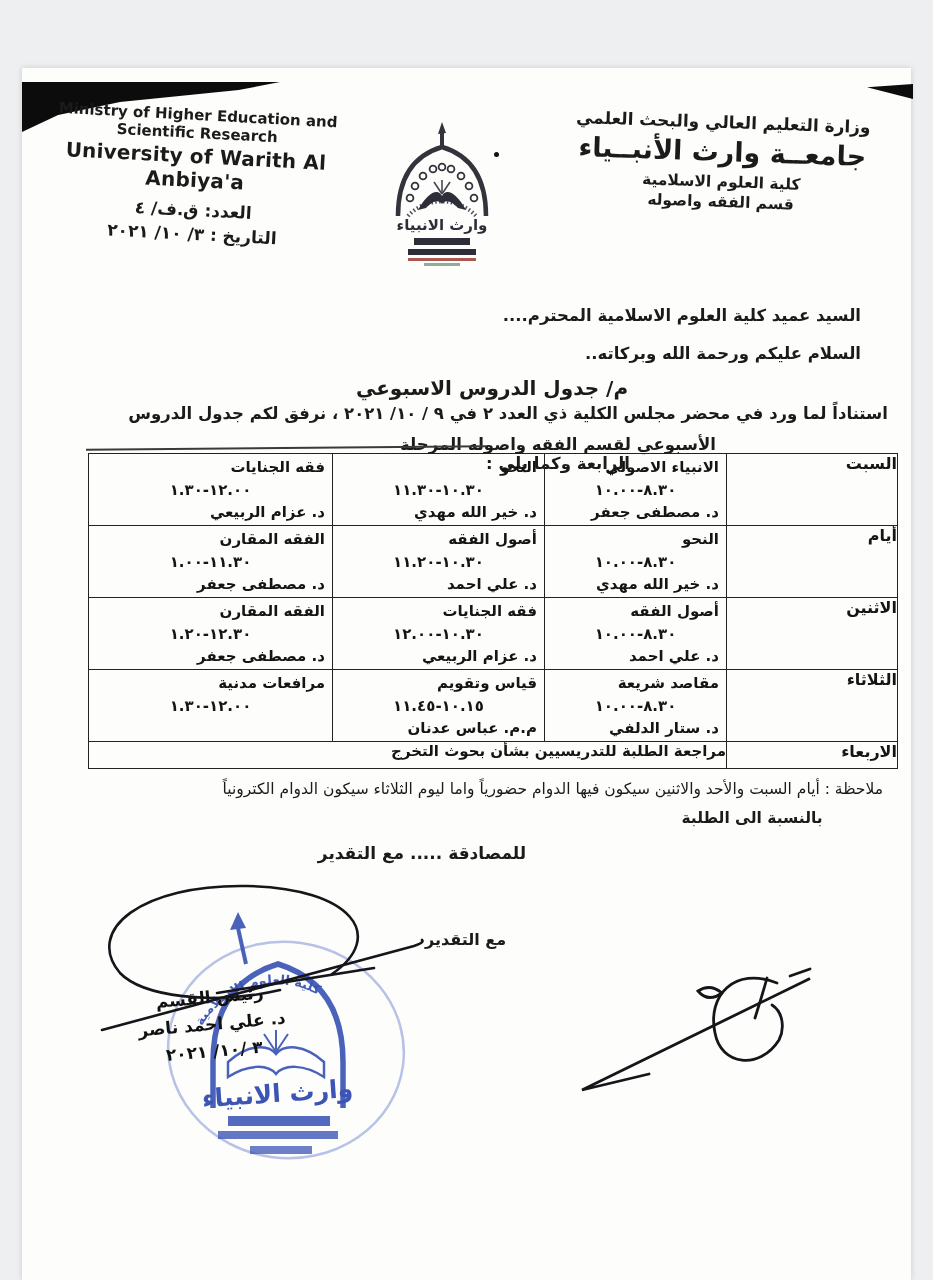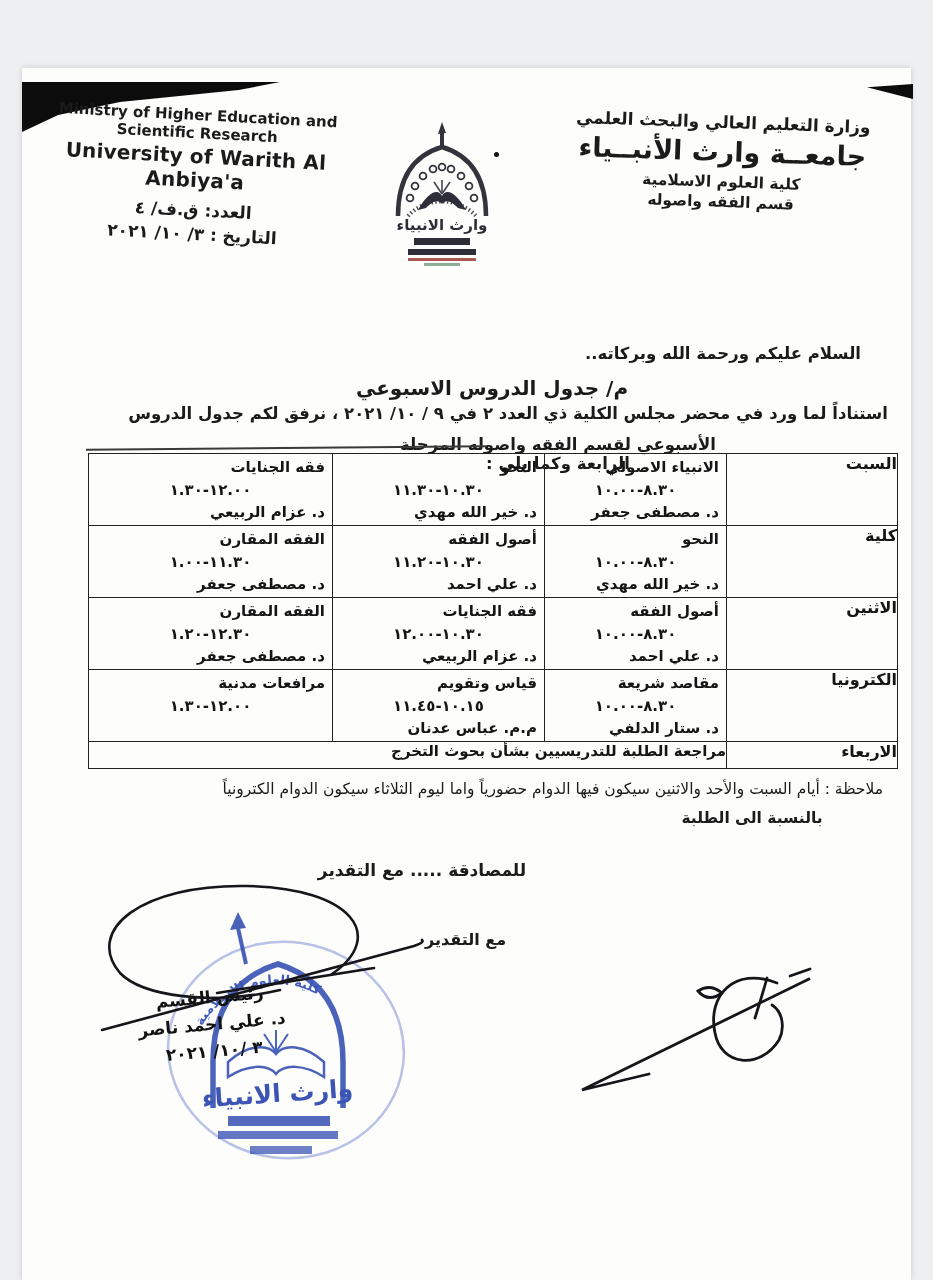--- a/index.html
+++ b/index.html
@@ -39,21 +39,21 @@
               direction:rtl;font-size:15px;font-weight:bold;color:#151515;}
   table.sched td{border:1.6px solid #222;padding:0;vertical-align:top;overflow:hidden;}
   td.day{padding:4px 9px 0 0;font-size:16px;}
   .lesson .subjl{text-align:right;padding:3px 7px 0 0;line-height:21px;}
   .lesson .timel{text-align:center;line-height:24px;}
   .lesson .teachl{text-align:right;padding:0 7px 2px 0;line-height:21px;}
   td.merged{padding:2px 8px 0 0;font-size:15px;}
   
   .note1{right:28px;top:712px;font-size:15.5px;font-weight:normal;white-space:nowrap;}
   .note2{left:640px;top:741px;width:180px;text-align:center;font-size:15.5px;font-weight:bold;}
-  .approv{left:250px;top:775px;width:300px;text-align:center;font-size:17px;font-weight:bold;margin-top:17px;}
+  .approv{left:250px;top:775px;width:300px;text-align:center;font-size:17px;font-weight:bold;}
   .regards{left:403px;top:862px;font-size:16px;font-weight:bold;}
   .depthead{left:70px;top:916px;width:240px;text-align:center;transform:rotate(-5deg);
             font-size:17px;font-weight:bold;z-index:4;color:#111;}
   .depthead div{line-height:27px;}
   .stamp{left:136px;top:842px;z-index:2;}
   .sig{z-index:5;}
 </style>
 </head>
 <body>
 
@@ -104,20 +104,21 @@
 
     <div class="abs dot"></div>
 
     <div class="abs hdr-right rtl">
       <div class="min">وزارة التعليم العالي والبحث العلمي</div>
       <div class="uni">جامعــة وارث الأنبــياء</div>
       <div class="col">كلية العلوم الاسلامية</div>
       <div class="dep">قسم الفقه واصوله</div>
     </div>
 
+    <div class="abs sal1 rtl">السيد عميد كلية العلوم الاسلامية المحترم....</div>
     <div class="abs sal2 rtl">السلام عليكم ورحمة الله وبركاته..</div>
     <div class="abs subj rtl">م/ جدول الدروس الاسبوعي</div>
     <div class="abs body1 rtl">استناداً لما ورد في محضر مجلس الكلية ذي العدد ٢  في ٩ / ١٠/ ٢٠٢١ ، نرفق لكم جدول الدروس</div>
     <div class="abs body2 rtl">الأسبوعي لقسم الفقه واصوله المرحلة الرابعة وكما يلي :</div>
     <div class="abs preline"></div>
 
     <table class="sched">
       <colgroup>
           <col style="width:171px">
           <col style="width:182px">
@@ -137,21 +138,21 @@
           <div class="timel">١٠.٣٠-١١.٣٠</div>
           <div class="teachl">د. خير الله مهدي</div>
         </td>
         <td class="lesson">
           <div class="subjl">فقه الجنايات</div>
           <div class="timel">١٢.٠٠-١.٣٠</div>
           <div class="teachl">د. عزام الربيعي</div>
         </td>
       </tr>
       <tr style="height:70px">
-        <td class="day">كلية</td>
+        <td class="day">أيام</td>
         <td class="lesson">
           <div class="subjl">النحو</div>
           <div class="timel">٨.٣٠-١٠.٠٠</div>
           <div class="teachl">د. خير الله مهدي</div>
         </td>
         <td class="lesson">
           <div class="subjl">أصول الفقه</div>
           <div class="timel">١٠.٣٠-١١.٢٠</div>
           <div class="teachl">د. علي احمد</div>
         </td>
@@ -173,21 +174,21 @@
           <div class="timel">١٠.٣٠-١٢.٠٠</div>
           <div class="teachl">د. عزام الربيعي</div>
         </td>
         <td class="lesson">
           <div class="subjl">الفقه المقارن</div>
           <div class="timel">١٢.٣٠-١.٢٠</div>
           <div class="teachl">د. مصطفى جعفر</div>
         </td>
       </tr>
       <tr style="height:71px">
-        <td class="day">الكترونيا</td>
+        <td class="day">الثلاثاء</td>
         <td class="lesson">
           <div class="subjl">مقاصد شريعة</div>
           <div class="timel">٨.٣٠-١٠.٠٠</div>
           <div class="teachl">د. ستار الدلفي</div>
         </td>
         <td class="lesson">
           <div class="subjl">قياس وتقويم</div>
           <div class="timel">١٠.١٥-١١.٤٥</div>
           <div class="teachl">م.م. عباس عدنان</div>
         </td>

